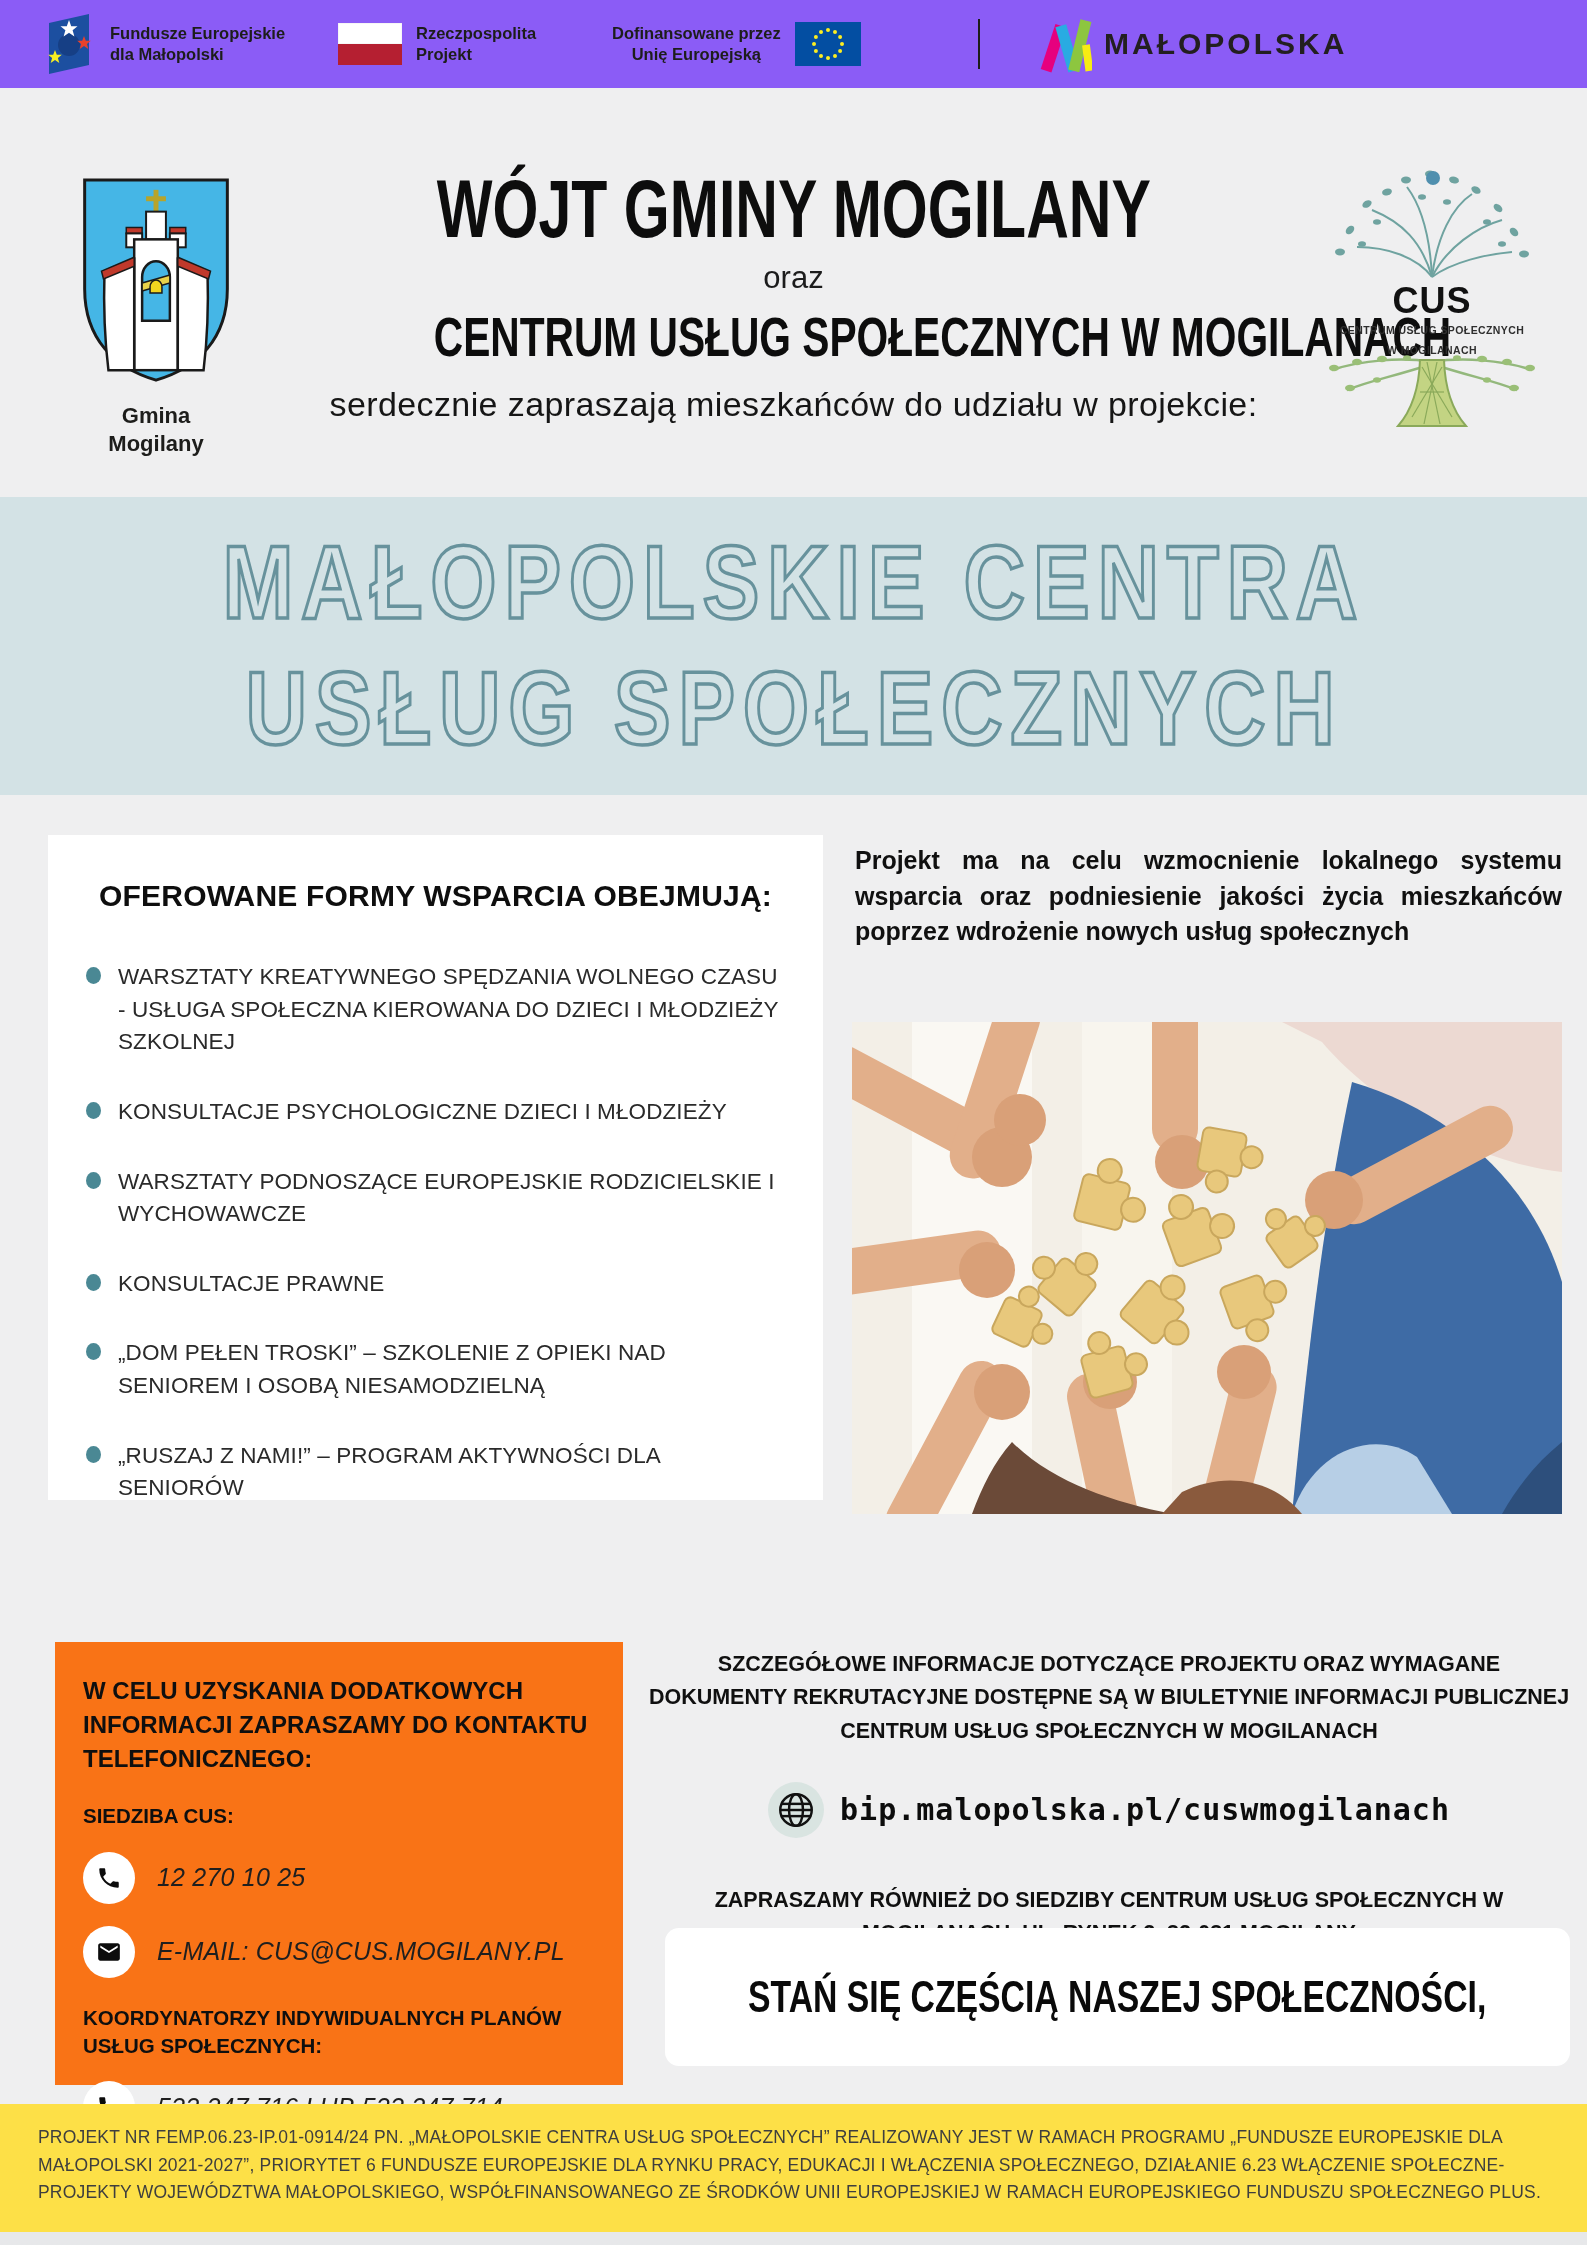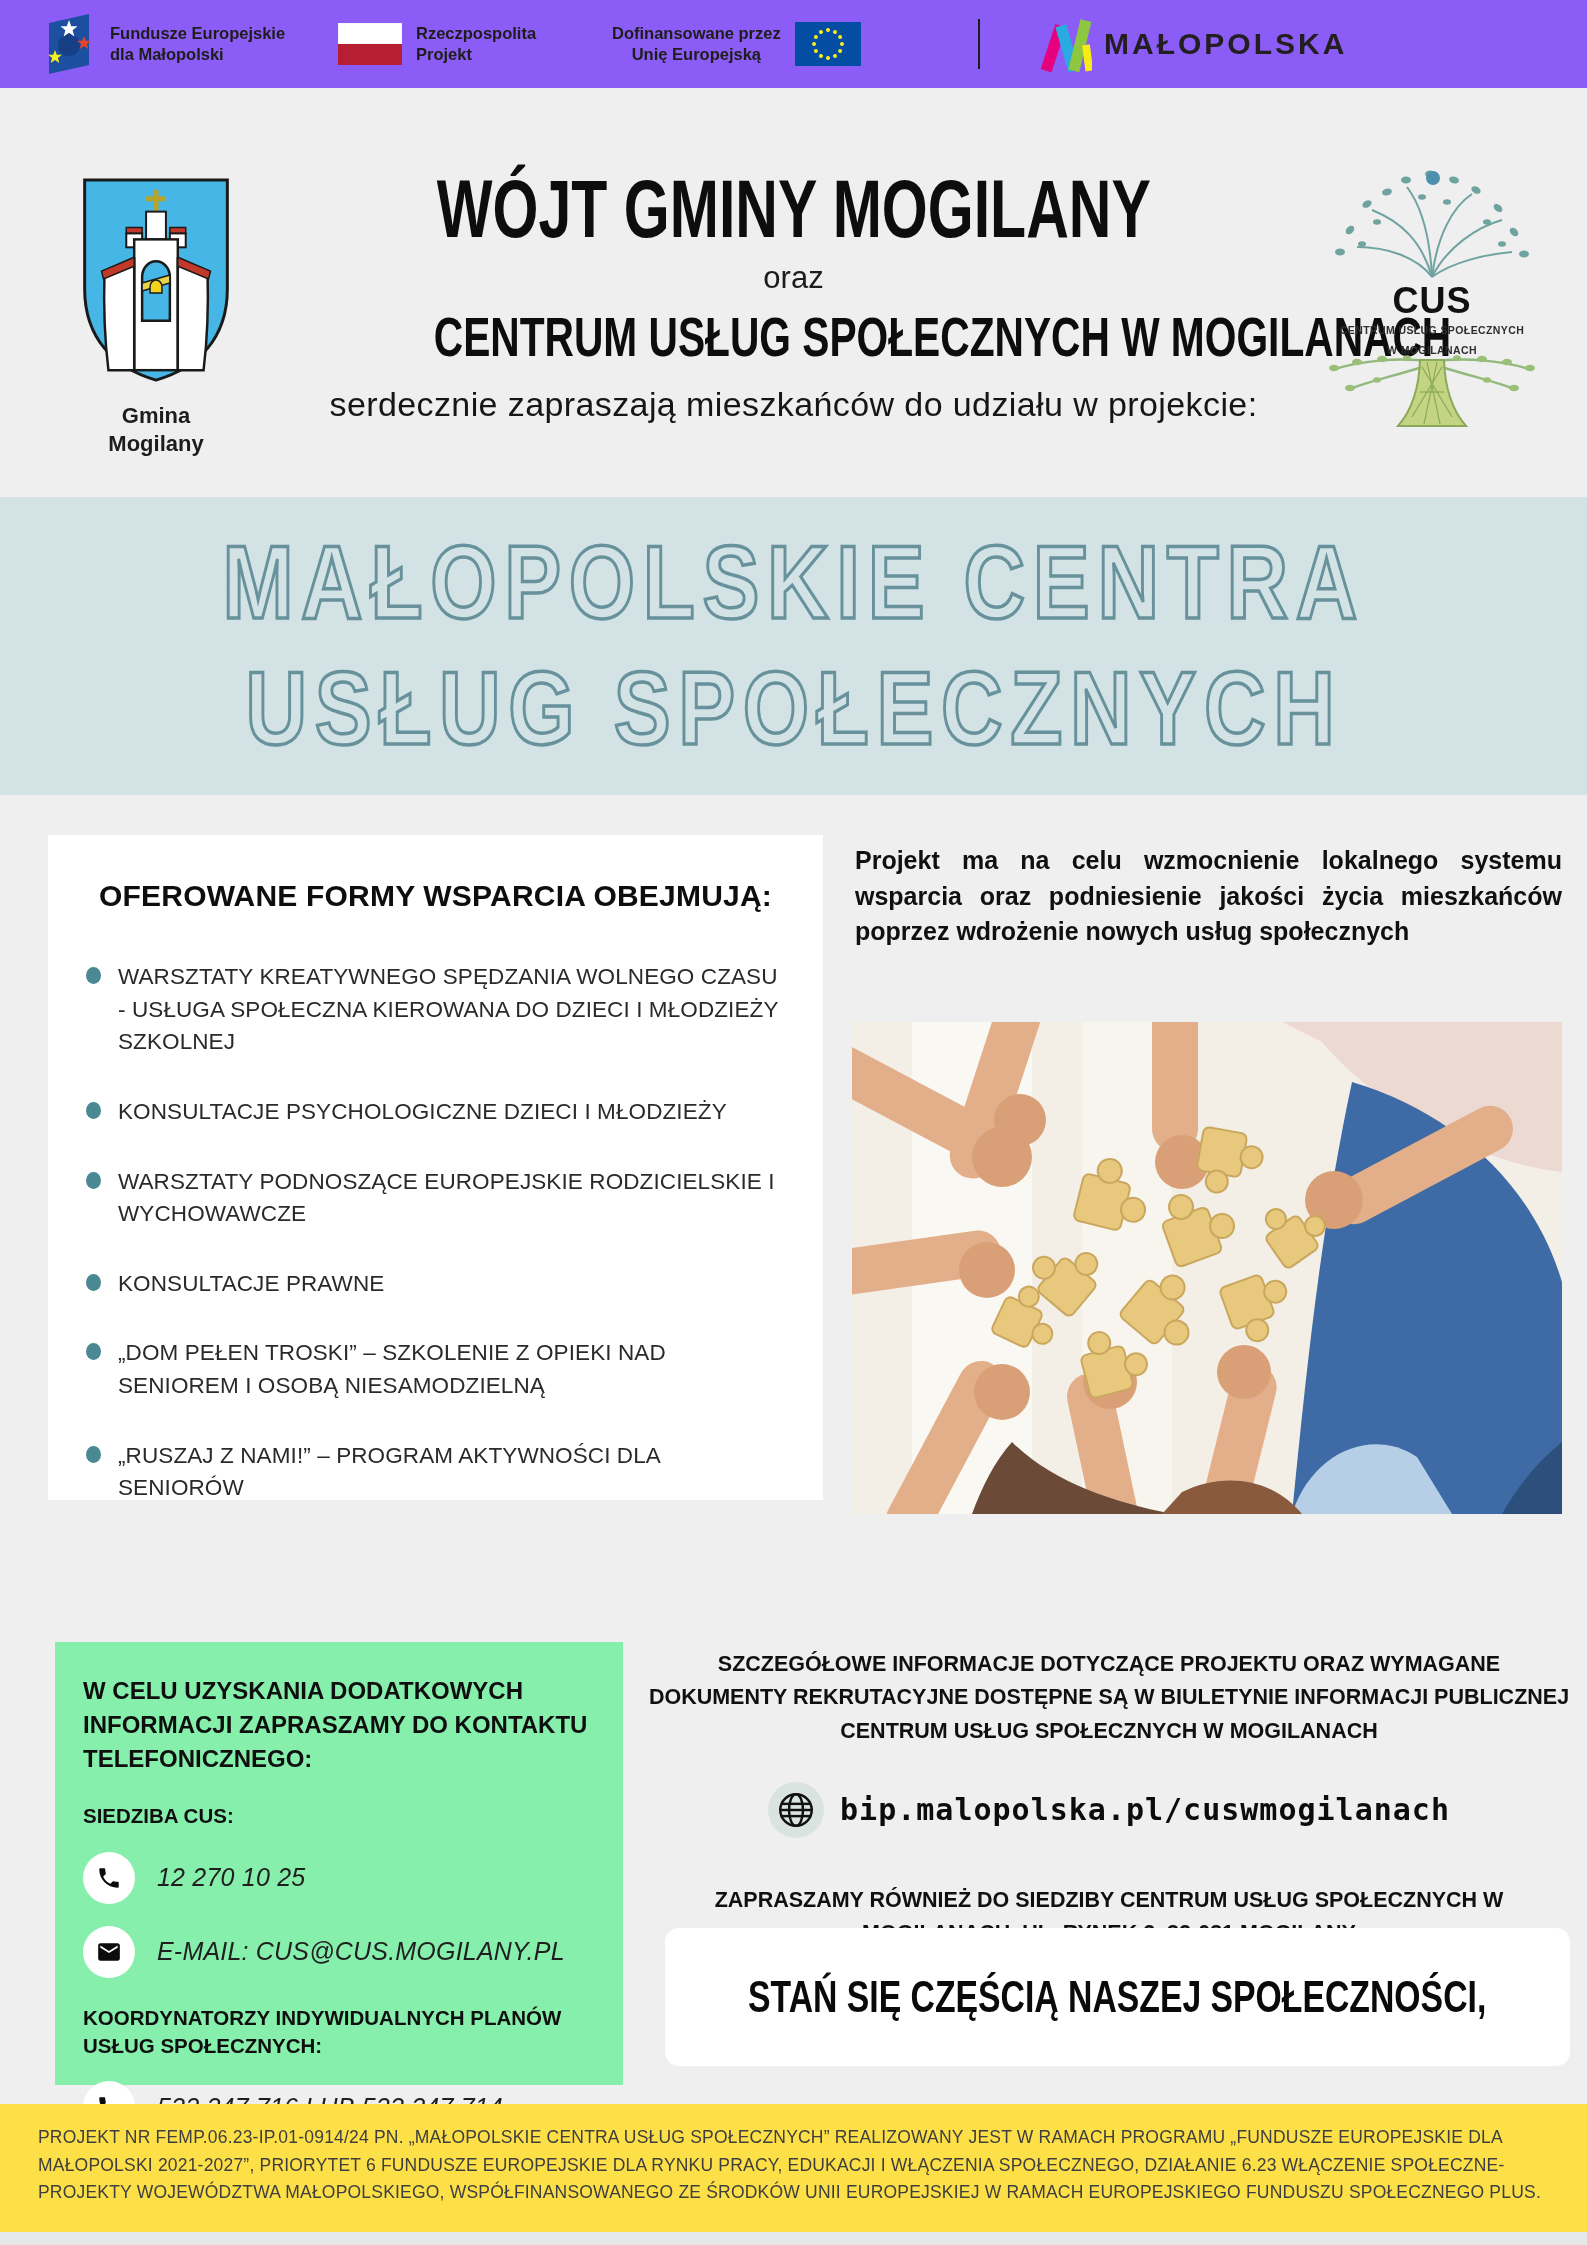--- a/index.html
+++ b/index.html
@@ -49,21 +49,21 @@
   .bullet-dot{flex:none;width:15px;height:17px;border-radius:50%;background:#4a8894;margin-top:6px;}
 
   
   .project-desc{position:absolute;left:855px;top:843px;width:707px;font-size:25px;font-weight:700;color:#101010;line-height:1.42;text-align:justify;}
   .photo{position:absolute;left:852px;top:1022px;width:710px;height:492px;}
 
   
   .recruitment{position:absolute;left:40px;right:40px;top:1524px;text-align:center;color:#6b99a3;font-weight:700;font-size:27.5px;line-height:1.55;letter-spacing:.2px;}
 
   
-  .contact-box{position:absolute;left:55px;top:1642px;width:568px;height:443px;background:#86efac;box-sizing:border-box;padding:32px 28px;}
+  .contact-box{position:absolute;left:55px;top:1642px;width:568px;height:443px;background:#f97316;box-sizing:border-box;padding:32px 28px;}
   .contact-heading{font-size:24px;font-weight:800;color:#0f0f0f;line-height:1.42;}
   .contact-label{font-size:20.5px;font-weight:800;color:#0f0f0f;line-height:1.35;margin-top:26px;}
   .contact-row{display:flex;align-items:center;gap:22px;margin-top:22px;}
   .icon-circle{flex:none;width:52px;height:52px;border-radius:50%;background:#ffffff;display:flex;align-items:center;justify-content:center;}
   .contact-value{font-size:25px;color:#1f1f1f;letter-spacing:.2px;font-style:italic;}
 
   
   .info-col{position:absolute;left:648px;top:1648px;width:922px;text-align:center;}
   .info-details{font-size:21.5px;font-weight:800;color:#101010;line-height:1.55;}
   .bip-row{display:flex;align-items:center;justify-content:center;gap:16px;margin-top:34px;}

